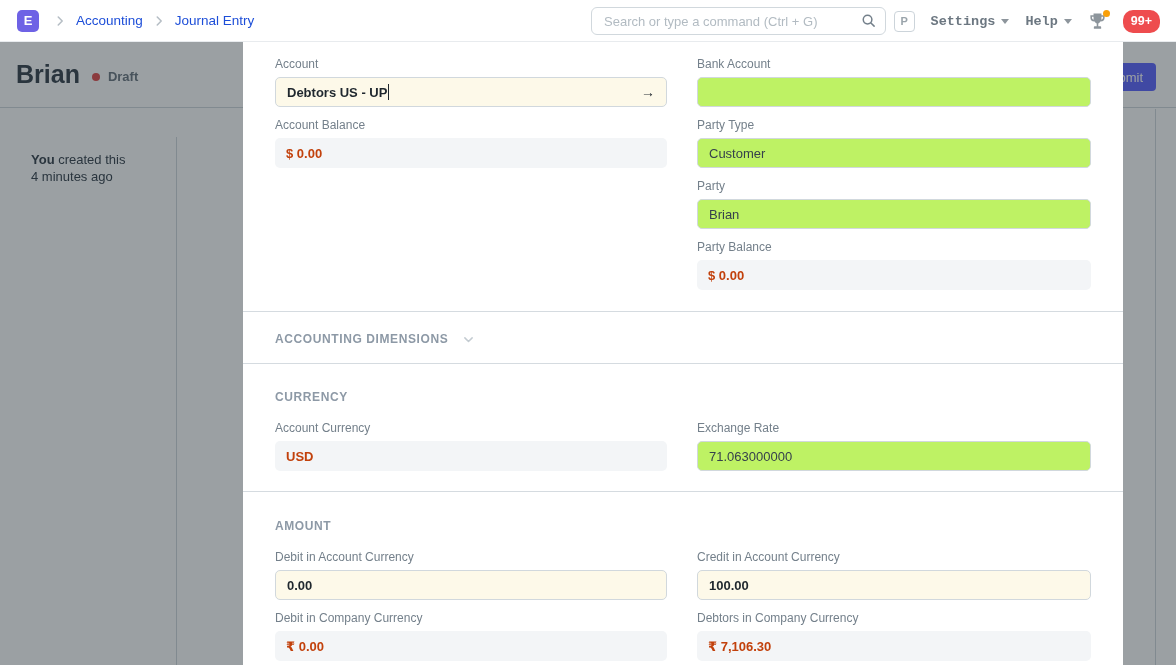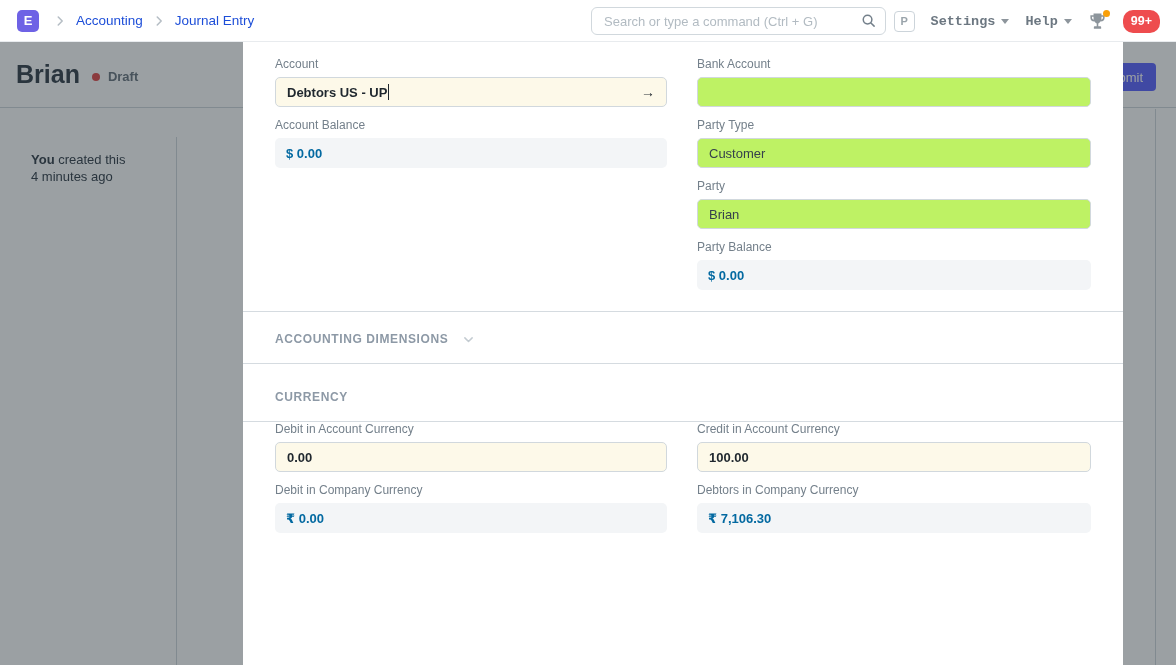--- a/index.html
+++ b/index.html
@@ -55,21 +55,21 @@
     padding:15px 31px 0 32px; overflow:hidden; }
   .cols { display:flex; gap:30px; }
   .col-l { width:392px; } .col-r { width:394px; }
   .field { margin-bottom:11px; }
   .field-label { font-size:12px; color:#74808b; margin-bottom:6px; line-height:14px; }
   .control { height:30px; border-radius:5px; font-size:13px; padding:0 11px; display:flex; align-items:center; width:100%; }
   .control.input { background:#bef264; border:1px solid #d1d8dd; color:#36414c;
     font-family:"Liberation Sans","DejaVu Sans",sans-serif; }
   .control.mandatory { background:var(--mandatory-field-bg,#fdf9e9); border:1px solid #d1d8dd;
     color:#1f272e; font-weight:700; font-family:"Liberation Sans","DejaVu Sans",sans-serif; }
-  .control.readonly { background:var(--readonly-field-bg,#f3f5f7); border:none; color:#0369a1; font-weight:700; }
+  .control.readonly { background:var(--readonly-field-bg,#f3f5f7); border:none; color:#c2410c; font-weight:700; }
   .link-control { justify-content:space-between;gap:40px; }
   .link-left { display:flex; align-items:center; }
   .text-caret { display:inline-block; width:1px; height:16px; background:#1f272e; margin-left:1px; }
   .link-arrow { font-size:14px; color:#1f272e; cursor:pointer; font-weight:400; }
   .divider { border-top:1px solid #d5dbe0; margin-left:-32px; margin-right:-31px; }
   .div-after-cols { margin-top:10px; }
   .collapsible-head { display:flex; align-items:center; gap:14px; padding:20px 0 17px; cursor:pointer; }
   .section-title { font-size:12px; font-weight:600; letter-spacing:0.6px; color:#8d99a6; line-height:14px; }
   .sec-currency-title { margin-top:26px; margin-bottom:17px; }
   .div-currency { margin-top:9px; }
@@ -194,27 +194,42 @@
     <span class="section-title">ACCOUNTING DIMENSIONS</span>
     <svg width="13" height="13" viewBox="0 0 16 16" fill="none" stroke="#c3cbd1" stroke-width="1.8" stroke-linecap="round" stroke-linejoin="round">
         <path d="M3.5 6 L8 10.5 L12.5 6"></path>
       </svg>
   </div>
 
   <div class="divider"></div>
 
   <div class="section-title sec-currency-title">CURRENCY</div>
 
-
-  <div class="divider div-currency"></div>
-
-
   <div class="cols">
     <div class="col-l">
       <div class="field">
+        <div class="field-label">Account Currency</div>
+        <div class="control readonly">USD</div>
+      </div>
+    </div>
+    <div class="col-r">
+      <div class="field">
+        <div class="field-label">Exchange Rate</div>
+        <input class="control input" value="71.063000000" style="">
+      </div>
+    </div>
+  </div>
+
+  <div class="divider div-currency"></div>
+
+  <div class="section-title sec-amount-title">AMOUNT</div>
+
+  <div class="cols">
+    <div class="col-l">
+      <div class="field">
         <div class="field-label">Debit in Account Currency</div>
         <input class="control mandatory" value="0.00" style="">
       </div>
       <div class="field">
         <div class="field-label">Debit in Company Currency</div>
         <div class="control readonly">₹ 0.00</div>
       </div>
     </div>
     <div class="col-r">
       <div class="field">

